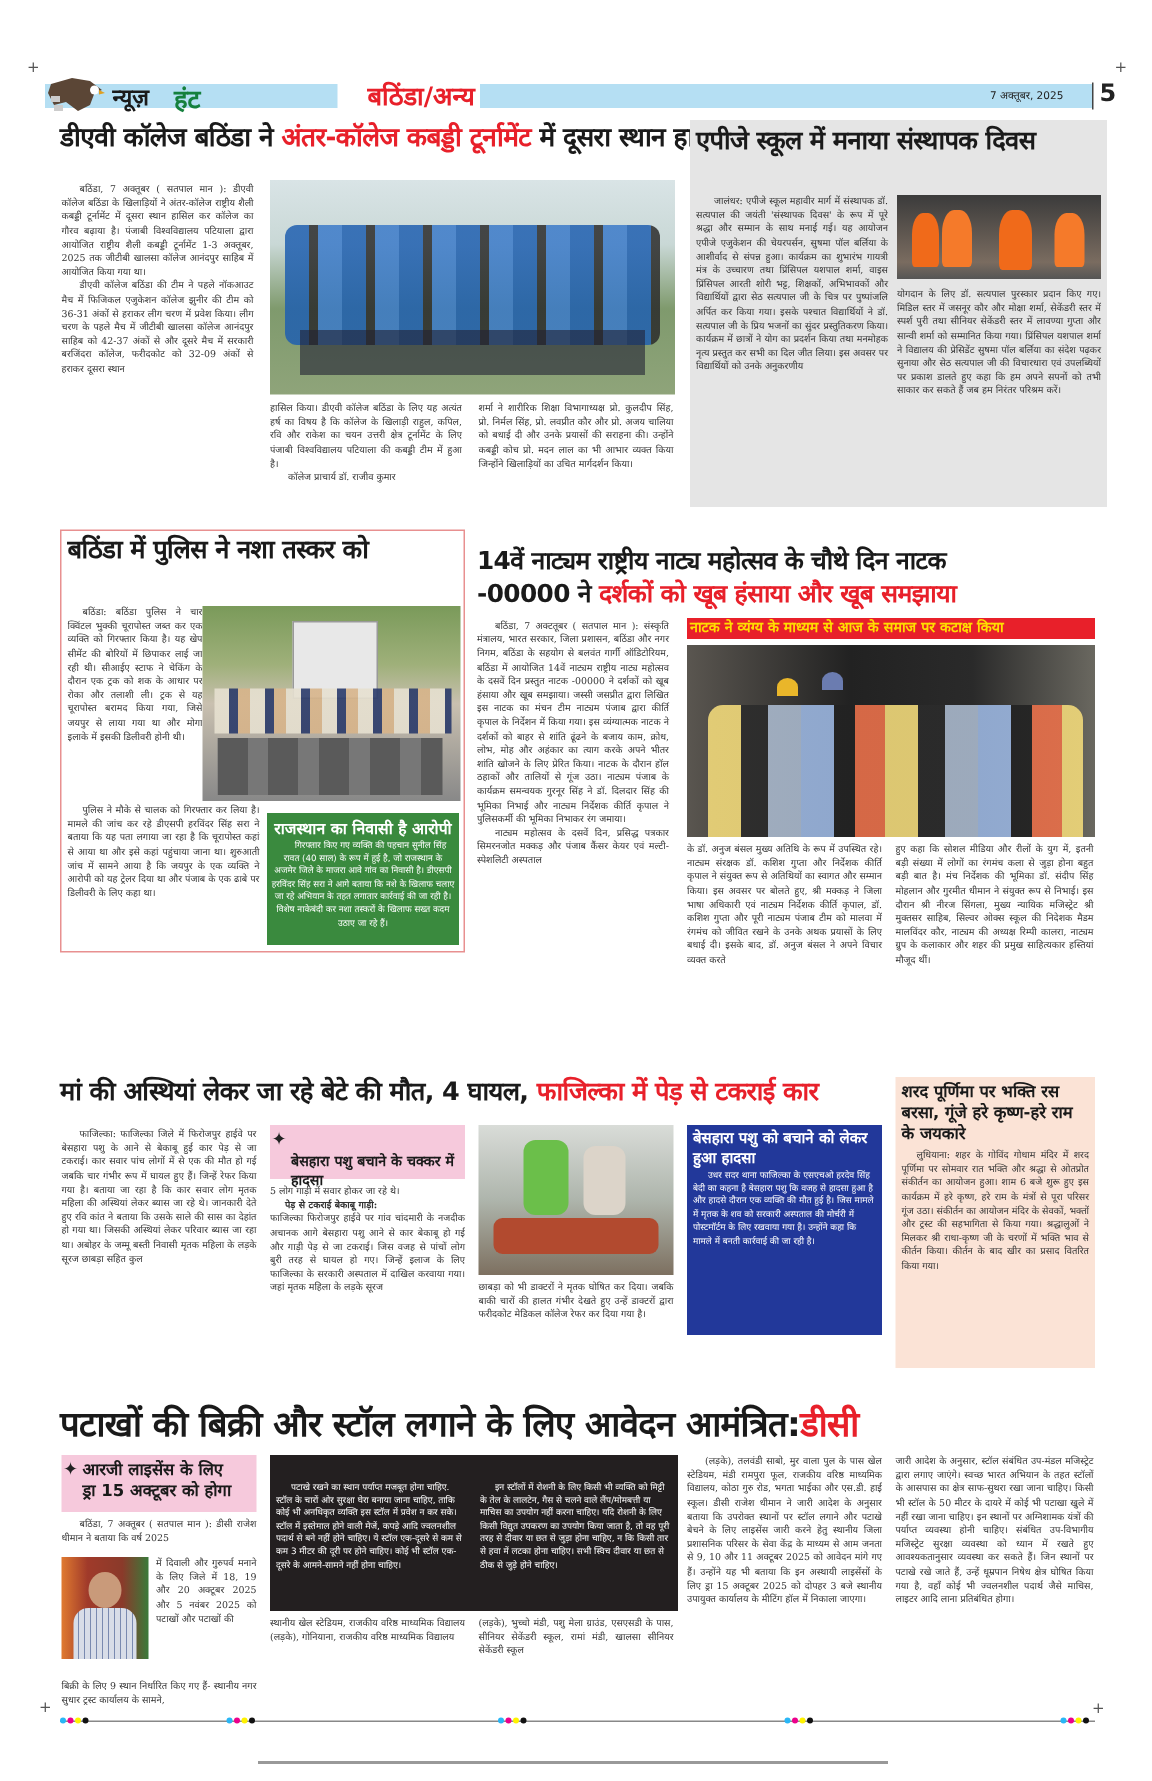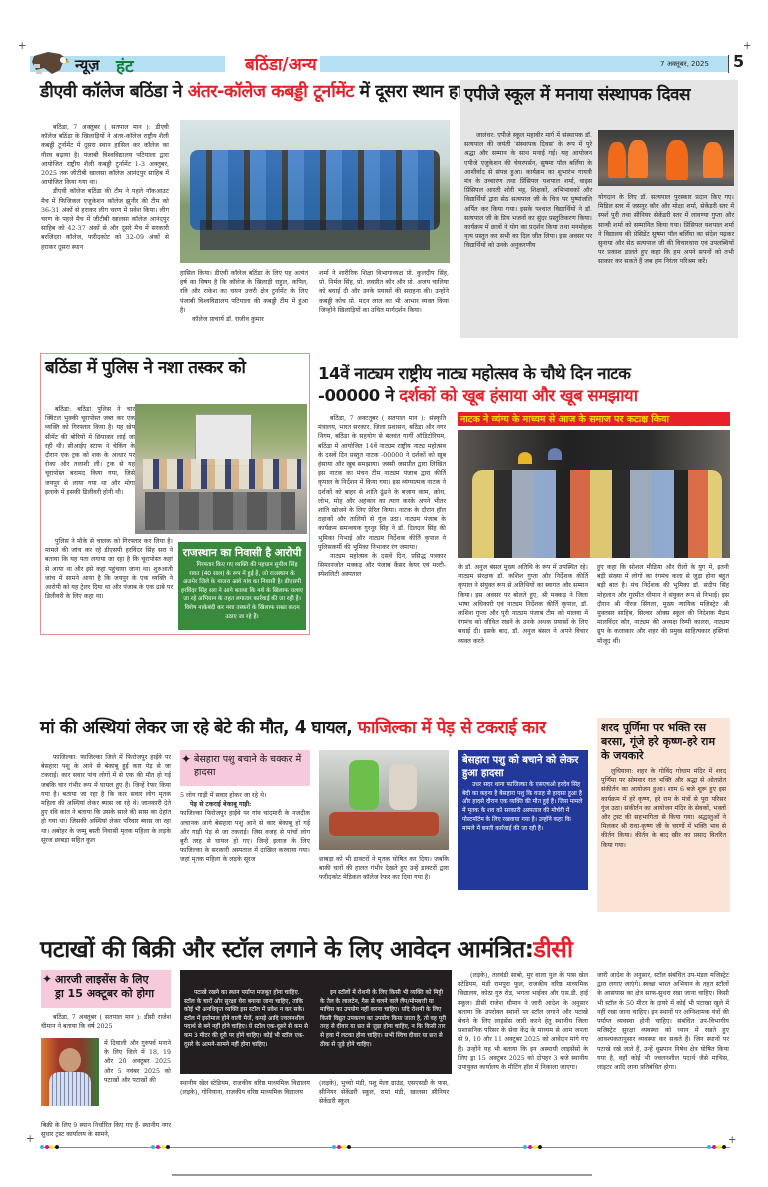--- a/index.html
+++ b/index.html
@@ -121,21 +121,21 @@
 </div>
 
 <div class="abs hl" style="left:40px;top:715px;width:560px;font-size:17px;white-space:nowrap;">
   <span>मां की अस्थियां लेकर जा रहे बेटे की मौत, 4 घायल, </span><span class="red">फाजिल्का में पेड़ से टकराई कार</span>
 </div>
 <div class="abs body-text" style="left:41px;top:752px;width:130px;">
   <p style="margin:0;text-indent:12px;">फाजिल्का: फाजिल्का जिले में फिरोजपुर हाईवे पर बेसहारा पशु के आने से बेकाबू हुई कार पेड़ से जा टकराई। कार सवार पांच लोगों में से एक की मौत हो गई जबकि चार गंभीर रूप में घायल हुए हैं। जिन्हें रेफर किया गया है। बताया जा रहा है कि कार सवार लोग मृतक महिला की अस्थियां लेकर ब्यास जा रहे थे। जानकारी देते हुए रवि कांत ने बताया कि उसके साले की सास का देहांत हो गया था। जिसकी अस्थियां लेकर परिवार ब्यास जा रहा था। अबोहर के जम्मू बस्ती निवासी मृतक महिला के लड़के सूरज छाबड़ा सहित कुल</p>
 </div>
 <div class="abs sans" style="left:180px;top:750px;width:130px;height:36px;background:#f6c9dc;">
   <span class="abs" style="left:1px;top:2px;font-size:12px;color:#222;">✦</span>
-  <div style="padding:2px 4px 0 14px;font-size:9.5px;font-weight:normal;line-height:13px;color:#1a1a1a;">बेसहारा पशु बचाने के चक्कर में हादसा</div>
+  <div style="padding:18px 4px 0 14px;font-size:9.5px;font-weight:bold;line-height:13px;color:#1a1a1a;">बेसहारा पशु बचाने के चक्कर में हादसा</div>
 </div>
 <div class="abs body-text" style="left:180px;top:790px;width:130px;">
   <p style="margin:0;">5 लोग गाड़ी में सवार होकर जा रहे थे।</p>
   <p style="margin:0;text-indent:10px;font-weight:bold;">पेड़ से टकराई बेकाबू गाड़ी:</p>
   <p style="margin:0;">फाजिल्का फिरोजपुर हाईवे पर गांव चांदमारी के नजदीक अचानक आगे बेसहारा पशु आने से कार बेकाबू हो गई और गाड़ी पेड़ से जा टकराई। जिस वजह से पांचों लोग बुरी तरह से घायल हो गए। जिन्हें इलाज के लिए फाजिल्का के सरकारी अस्पताल में दाखिल करवाया गया। जहां मृतक महिला के लड़के सूरज</p>
 </div>
 <div class="photo" style="left:319px;top:750px;width:130px;height:100px;background:linear-gradient(180deg,#d9dcd8,#aeb5ac 50%,#7d7060 100%);">
   <div class="abs" style="left:30px;top:10px;width:30px;height:50px;background:#6bbf4a;border-radius:8px;"></div>
   <div class="abs" style="left:70px;top:14px;width:28px;height:46px;background:#dcd4c9;border-radius:8px;"></div>
   <div class="abs" style="left:10px;top:62px;width:110px;height:24px;background:#b24a2f;border-radius:6px;"></div>

